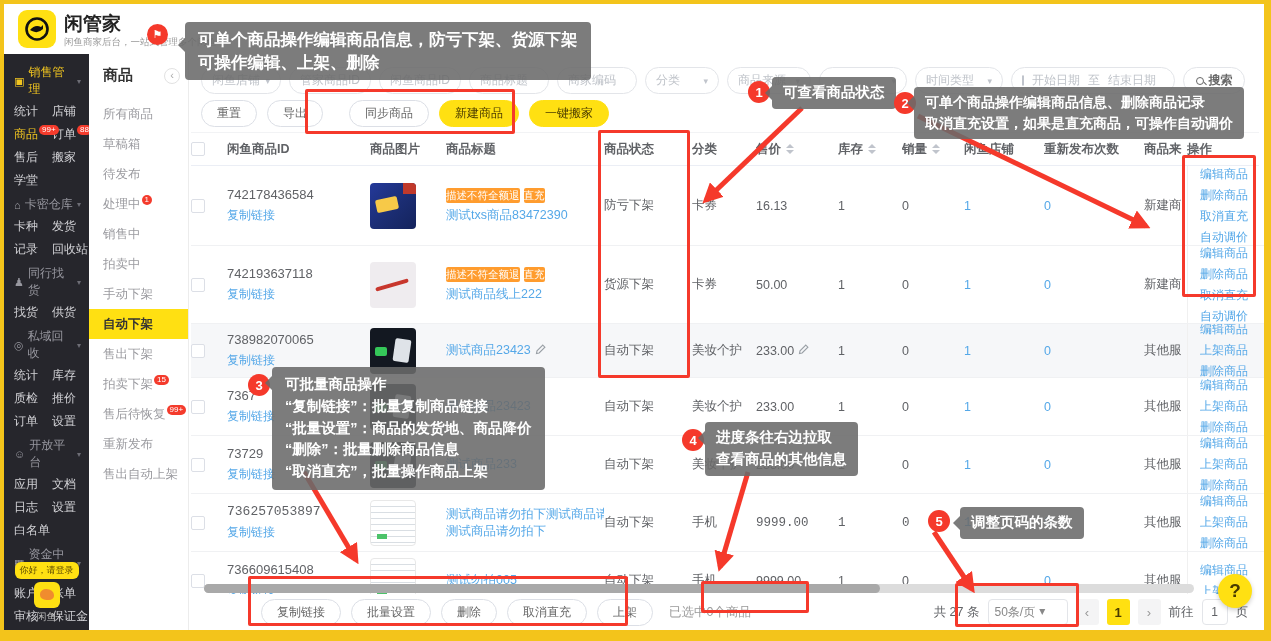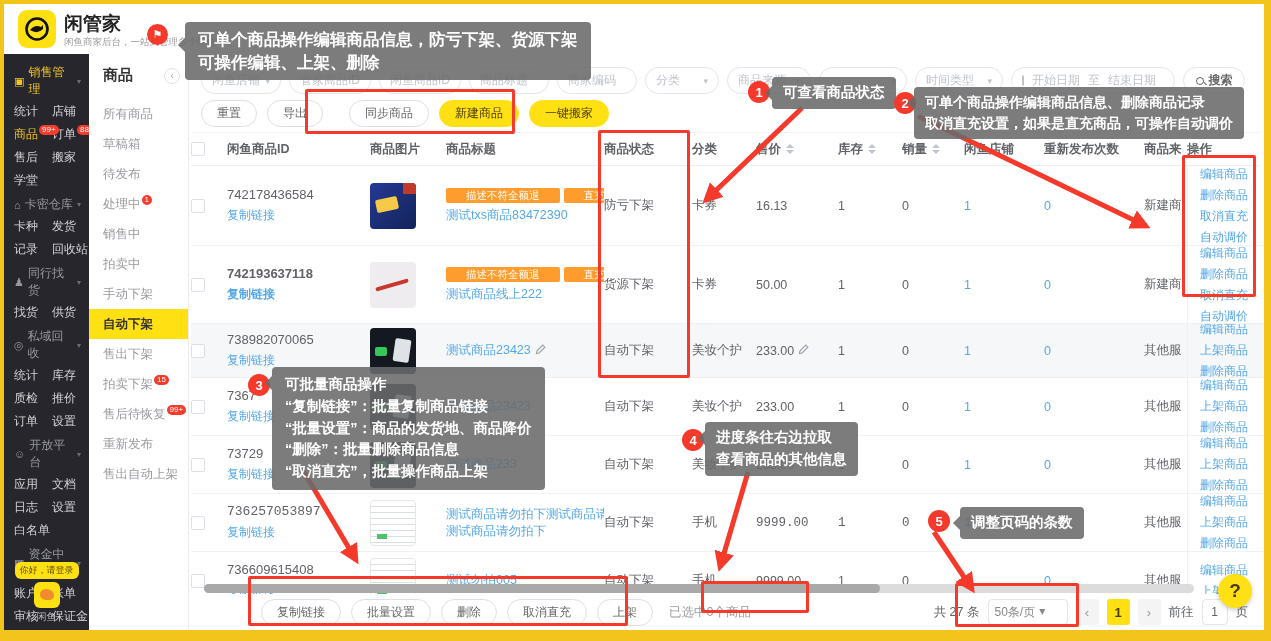--- a/index.html
+++ b/index.html
@@ -88,21 +88,21 @@
 .img-navy-card::before{content:"";position:absolute;right:0;top:0;width:13px;height:11px;background:#c0392b}
 .img-pen-photo{background:#efecef}
 .img-pen-photo::after{content:"";position:absolute;left:5px;top:21px;width:34px;height:4px;background:#c8372d;transform:rotate(-16deg);border-radius:2px}
 .img-dark-product{background:#131821}
 .img-dark-product::before{content:"";position:absolute;left:5px;top:19px;width:12px;height:9px;background:#35c759;border-radius:2px}
 .img-dark-product::after{content:"";position:absolute;right:6px;top:11px;width:16px;height:23px;background:#dfe3e8;border-radius:2px;transform:rotate(8deg)}
 .img-receipt{background:#fff;border:1px solid #e8e8e8;
   background-image:repeating-linear-gradient(#ffffff 0 5px,#d9dee3 5px 6px)}
 .img-receipt::after{content:"";position:absolute;left:6px;bottom:6px;width:10px;height:5px;background:#4cc36a}
 .tagrow{display:flex;gap:4px;margin-bottom:4px}
-.tag{background:#ff9c2e;color:#fff;font-size:10.5px;line-height:15px;border-radius:2px;padding:0 20px;white-space:nowrap}
+.tag{background:#ff9c2e;color:#fff;font-size:10.5px;line-height:15px;border-radius:2px;padding:0 0;white-space:nowrap}
 .title-link{font-size:12.5px;color:#55a8e8;white-space:nowrap;display:flex;align-items:center;gap:4px}
 .blue{color:#55a8e8}
 .actions-cell{border-left:1px solid #f0f0f0;padding-left:12px;gap:4px;font-size:12px}
 .actions-cell a{color:#55a8e8;white-space:nowrap}
 .pricewrap{display:flex;align-items:flex-end;gap:4px}
 
 .hscroll-track{position:absolute;left:15px;top:530px;width:990px;height:9px;border-radius:5px;background:#dcdcdc;z-index:5}
 .hscroll-thumb{width:676px;height:9px;border-radius:5px;background:#a9a9a9}
 
 .batchbar{position:absolute;left:0;right:0;top:540px;bottom:0;background:#fff;display:flex;
@@ -432,21 +432,21 @@
             <a>编辑商品</a>
             <a>删除商品</a>
             <a>取消直充</a>
             <a>自动调价</a>
           </div>
         </div>
         <div class="row" style="height: 78px;">
           <div class="cell" style="width: 36px;">
             <div class="cb"></div>
           </div>
-          <div class="cell" style="width: 143px; font-weight: bold;">
+          <div class="cell" style="width: 143px;">
             <div class="id-text">742193637118</div>
             <a class="copy-link">复制链接</a>
           </div>
           <div class="cell" style="width: 76px;">
             <div class="thumb img-pen-photo"></div>
           </div>
           <div class="cell" style="width: 158px;">
             <div class="tagrow">
               <span class="tag">描述不符全额退</span>
               <span class="tag">直充</span>

